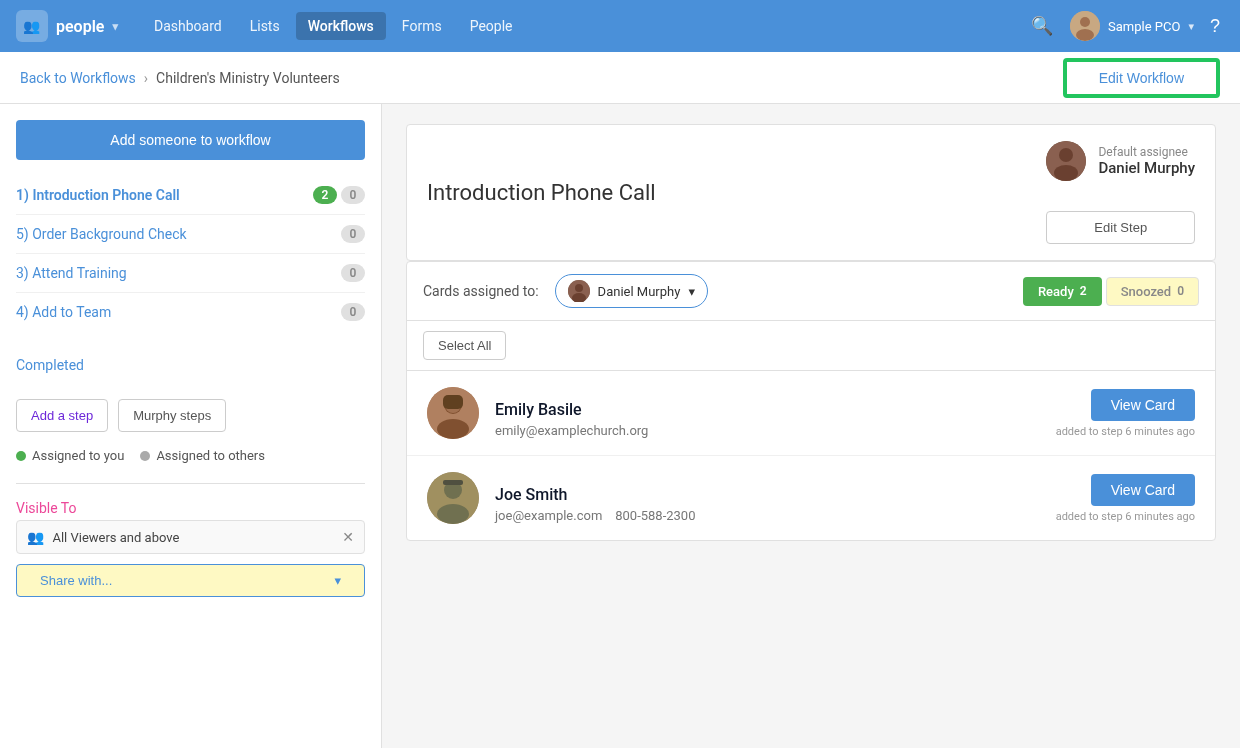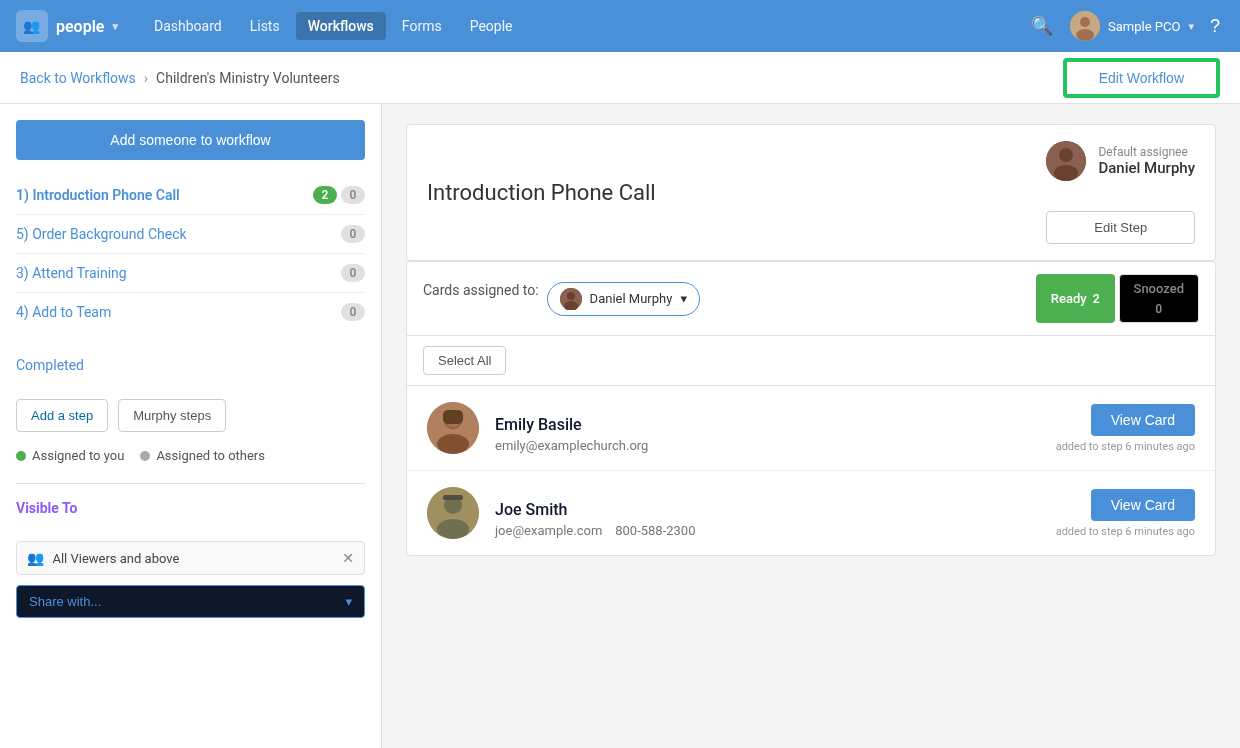--- a/index.html
+++ b/index.html
@@ -190,21 +190,21 @@
       cursor: pointer;
     }
     .step-actions {
       display: flex;
       gap: 10px;
       margin: 16px 0;
     }
     .add-step-btn {
       background: white;
       border: 1px solid #ccc;
-      color: #0369a1;
+      color: #6d28d9;
       padding: 8px 14px;
       border-radius: 4px;
       cursor: pointer;
       font-size: 13px;
     }
     .reorder-btn {
       background: white;
       border: 1px solid #ccc;
       color: #555;
       padding: 8px 14px;
@@ -232,23 +232,23 @@
     .dot-green { background: #4caf50; }
     .dot-gray { background: #aaa; }
 
     
     .visible-to {
       border-top: 1px solid #e0e0e0;
       padding-top: 16px;
     }
     .visible-to-title {
       font-size: 14px;
-      font-weight: 700;
-      color: #8b5cf6;
-      margin-bottom: 25px;
+      font-weight: 400;
+      color: #ec4899;
+      margin-bottom: 4px;
     }
     .visible-to-item {
       display: flex;
       align-items: center;
       justify-content: space-between;
       background: #f9f9f9;
       border: 1px solid #e0e0e0;
       border-radius: 4px;
       padding: 8px 10px;
       margin-bottom: 10px;
@@ -270,25 +270,25 @@
       font-size: 14px;
       background: none;
       border: none;
     }
     .share-dropdown {
       display: flex;
       align-items: center;
       justify-content: space-between;
       border: 1px solid #4a90d9;
       border-radius: 4px;
-      padding: 8px 12px;
+      padding: 8px 23px;
       cursor: pointer;
       font-size: 13px;
       color: #4a90d9;
-      background: #0f172a;
+      background: #fef9c3;
       width: 100%;
     }
 
     
     .main-content {
       flex: 1;
       background: #f5f5f5;
       overflow-y: auto;
       padding: 20px 24px;
     }
@@ -349,22 +349,22 @@
     }
     .cards-filter-bar {
       display: flex;
       align-items: center;
       justify-content: space-between;
       padding: 12px 16px;
       border-bottom: 1px solid #e0e0e0;
     }
     .cards-filter-left {
       display: flex;
-      align-items: flex-start;
-      gap: 8px;
+      align-items: center;
+      gap: 16px;
       font-size: 14px;
       color: #555;
     }
     .assignee-dropdown {
       display: flex;
       align-items: center;
       gap: 8px;
       border: 1px solid #4a90d9;
       border-radius: 20px;
       padding: 5px 12px;
@@ -392,24 +392,23 @@
       cursor: pointer;
       font-size: 13px;
       font-weight: 500;
       border: 1px solid transparent;
     }
     .filter-tab.active-green {
       background: #4caf50;
       color: white;
     }
     .filter-tab.inactive {
-      background: #000000;
+      background: #fef9c3;
       color: #888;
       border: 1px solid #e0e0e0;
-      flex-direction: column;
     }
     .tab-count {
       font-size: 12px;
       font-weight: 600;
     }
     .select-all-bar {
       padding: 10px 16px;
       border-bottom: 1px solid #e0e0e0;
     }
     .select-all-btn {

